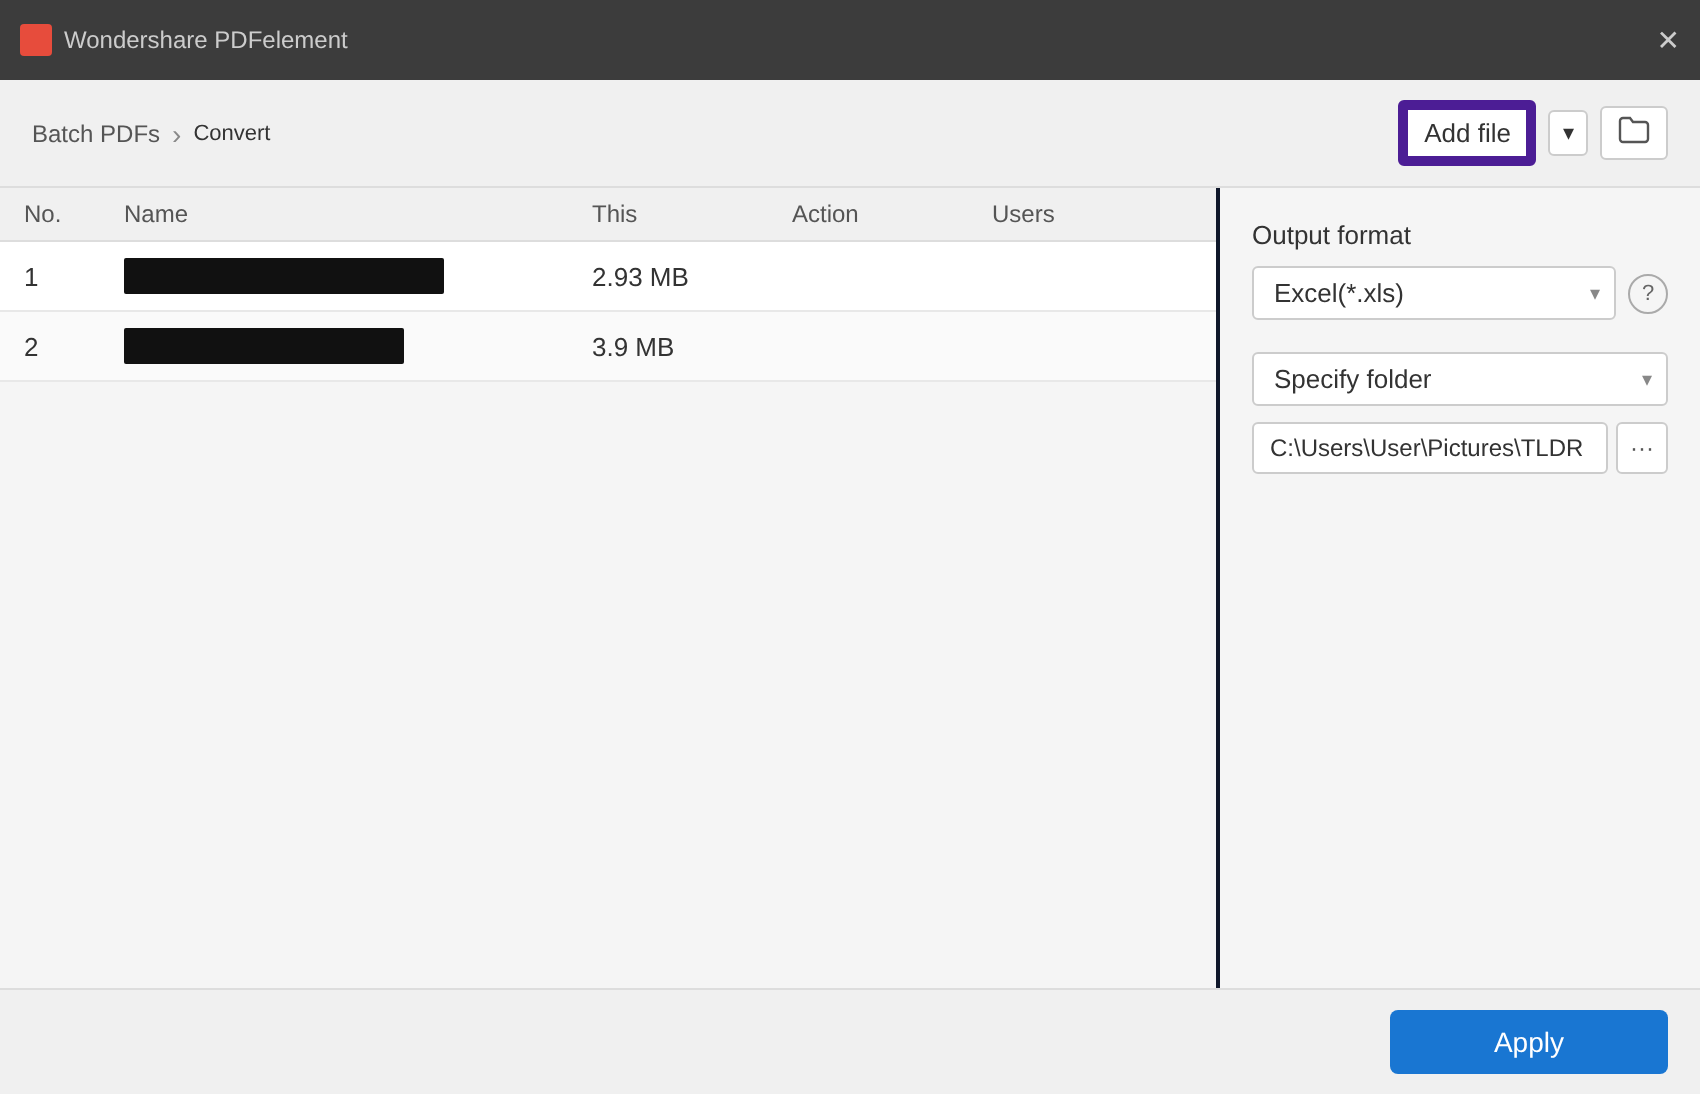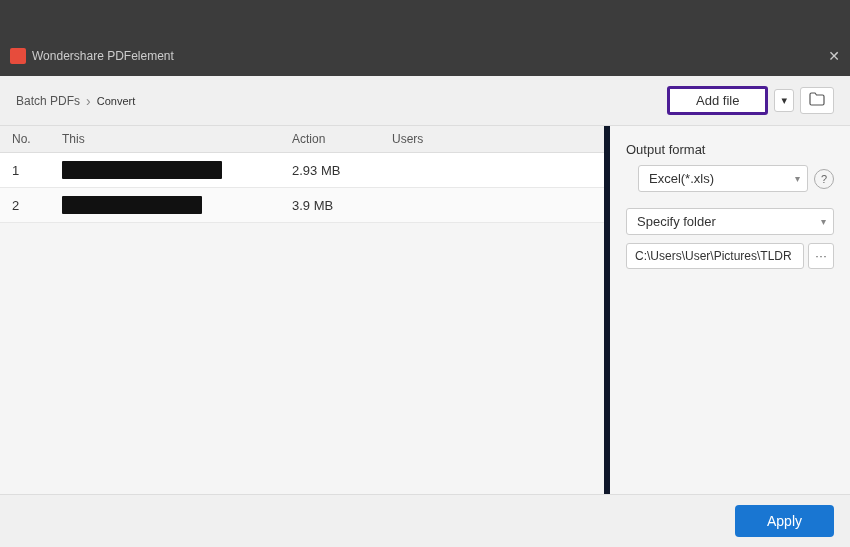--- a/index.html
+++ b/index.html
@@ -17,21 +17,20 @@
     
     .title-bar {
       background: #3c3c3c;
       color: #ccc;
       height: 40px;
       display: flex;
       align-items: center;
       justify-content: space-between;
       padding: 0 10px;
       flex-shrink: 0;
-      margin-top: 36px;
     }
     .title-bar-left {
       display: flex;
       align-items: center;
       gap: 6px;
     }
     .title-bar-icon {
       width: 16px;
       height: 16px;
       background: #e74c3c;
@@ -89,23 +88,23 @@
       color: #333;
       font-weight: 500;
     }
     .header-actions {
       display: flex;
       gap: 6px;
       align-items: center;
     }
     .add-file-btn {
       background: white;
-      border: 3px solid #4c1d95;
-      border-radius: 3px;
-      padding: 4px 26px;
+      border: 5px solid #4c1d95;
+      border-radius: 3px;
+      padding: 4px 8px;
       cursor: pointer;
       font-size: 13px;
       color: #333;
     }
     .add-file-dropdown {
       background: white;
       border: 1px solid #ccc;
       border-radius: 3px;
       padding: 4px 6px;
       cursor: pointer;
@@ -127,21 +126,21 @@
       flex: 1;
       overflow: hidden;
     }
 
     
     .file-panel {
       flex: 1;
       background: #f5f5f5;
       display: flex;
       flex-direction: column;
-      border-right: 6px solid #0f172a;
+      border-right: 2px solid #0f172a;
     }
     .file-table-header {
       display: grid;
       grid-template-columns: 50px 1fr 100px 100px 100px;
       padding: 6px 12px;
       border-bottom: 1px solid #ddd;
       background: #f0f0f0;
     }
     .file-table-header span {
       font-size: 12px;
@@ -271,21 +270,21 @@
       display: flex;
       justify-content: flex-end;
       align-items: center;
       flex-shrink: 0;
     }
     .apply-btn {
       background: #1976d2;
       color: white;
       border: none;
       border-radius: 4px;
-      padding: 8px 32px;
+      padding: 8px 52px;
       font-size: 14px;
       cursor: pointer;
     }
   </style>
 </head>
 <body>
 
 <div class="title-bar">
   <div class="title-bar-left">
     <div class="title-bar-icon"></div>
@@ -311,20 +310,21 @@
         </svg>
       </button>
     </div>
   </div>
 
   <div class="body-layout">
 
     <div class="file-panel">
       <div class="file-table-header">
         <span>No.</span>
+        <span>Name</span>
         <span>This</span>
         <span>Action</span>
         <span>Users</span>
       </div>
       <div class="file-table-body">
         <div class="file-row">
           <span>1</span>
           <div class="file-name-block"></div>
           <span>2.93 MB</span>
           <span></span>
@@ -338,21 +338,21 @@
           <span></span>
         </div>
       </div>
     </div>
 
     <div class="right-panel">
 
       <div class="right-panel-section">
         <div class="section-label">Output format</div>
         <div class="format-row">
-          <div class="select-wrapper" style="flex:1;margin-left:12px;">
+          <div class="select-wrapper" style="flex:1;">
             <select class="select-dropdown">
               <option>Excel(*.xls)</option>
               <option>Word(*.docx)</option>
               <option>PowerPoint(*.pptx)</option>
               <option>PDF(*.pdf)</option>
               <option>Text(*.txt)</option>
             </select>
             <span class="select-chevron">▾</span>
           </div>
           <div class="info-icon">?</div>

